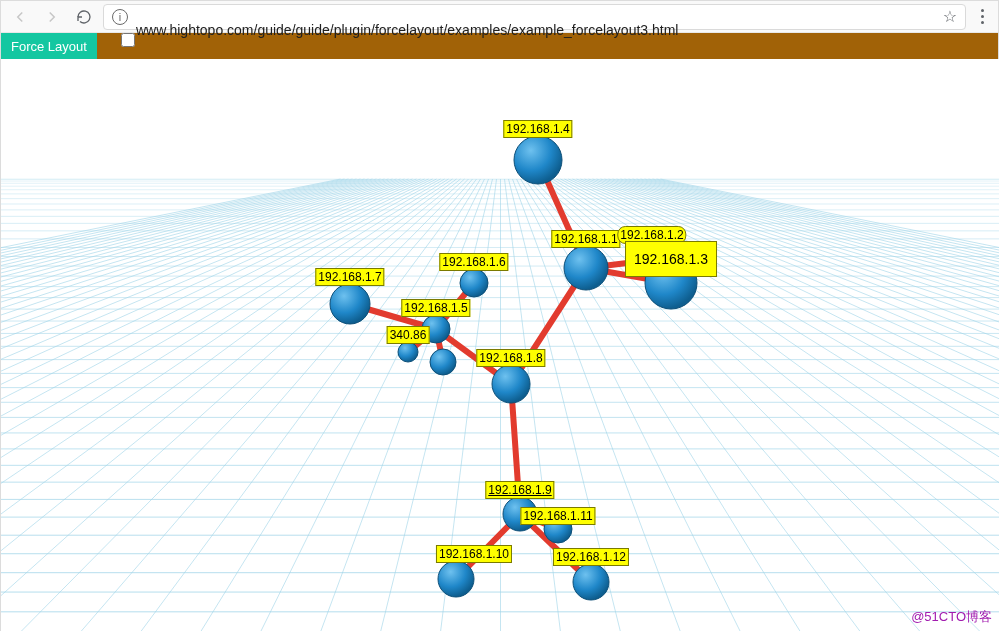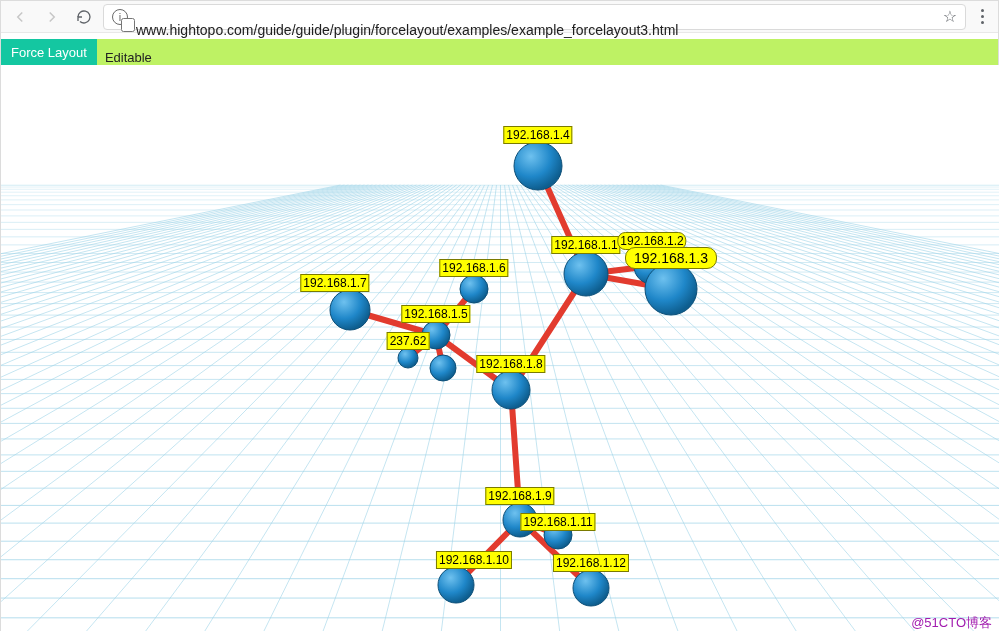--- a/index.html
+++ b/index.html
@@ -10,31 +10,31 @@
   .nav-btn { width: 26px; height: 26px; display: flex; align-items: center; justify-content: center; border-radius: 13px; color: #5f6368; }
   .nav-btn.disabled { color: #c7c7c7; }
   .url-bar { flex: 1; height: 26px; border: 1px solid #dadada; border-radius: 4px; background: #fff; display: flex; align-items: center; padding: 0 8px; gap: 8px; font-size: 14px; color: #202020; }
   .url-text { flex: 1; white-space: nowrap; overflow: hidden; margin-top: 26px; }
   .info-icon { width: 16px; height:16px; border:1px solid #6a6a6a; border-radius:50%; font-size:11px; display:flex; align-items:center; justify-content:center; color:#6a6a6a; }
   .star { color:#5f6368; font-size:16px; }
   .kebab { width:20px; display:flex; flex-direction:column; align-items:center; gap:3px; }
   .kebab span { width:3px; height:3px; background:#5f6368; border-radius:50%; }
 
   
-  .toolbar { height: 26px; display:flex; align-items:flex-end; background:#bef264;margin-top:6px; }
+  .toolbar { height: 26px; display:flex; align-items:flex-start; background:#a16207; }
   .badge-btn { background:#14c7a1; color:#fff; font-size:13px; height:100%; display:flex; align-items:center; padding:0 10px; font-weight:500; }
   .check-wrap { display:flex; align-items:center; gap:18px; margin-left:8px; font-size:13px; color:#222;flex-direction:column; }
   .check-wrap input { width:14px; height:14px; }
 
   
   .viewport { position:relative; width:999px; height:573px; background:#ffffff; overflow:hidden; }
   .watermark { position:absolute; right:8px; bottom:6px; color:#a21caf; font-size:13px; }
 
   .node-label { position:absolute; transform:translate(-50%,0); background:#ffff00; border:1px solid #7a7a00; font-size:12px; padding:1px 2px; white-space:nowrap; color:#000; }
-  .node-label.big { font-size:14px; padding:2px 8px;border-radius:10px; }
+  .node-label.big { font-size:14px; padding:9px 8px; }
 
   svg.scene { position:absolute; inset:0; width:100%; height:100%; }
 
   
   .outer { border:1px solid #dcdcdc; width:999px; height:631px; }
 </style>
 </head>
 <body>
 <div class="outer">
 
@@ -304,24 +304,24 @@
           <circle cx="590" cy="523" r="18" fill="url(#g_n12)" stroke="#0d4f78" stroke-width="1"></circle>
         </g>
   </svg>
   <div id="label-layer">
         <div class="node-label" style="left: 585px; top: 171px;">192.168.1.1</div>
         <div class="node-label" style="left: 651px; top: 167px; border-radius: 8px;">192.168.1.2</div>
         <div class="node-label big" style="left: 670px; top: 182px;">192.168.1.3</div>
         <div class="node-label" style="left: 537px; top: 61px;">192.168.1.4</div>
         <div class="node-label" style="left: 435px; top: 240px;">192.168.1.5</div>
         <div class="node-label" style="left: 473px; top: 194px;">192.168.1.6</div>
-        <div class="node-label" style="left: 334px; top: 209px;">192.168.1.7</div>
-        <div class="node-label" style="left: 407px; top: 267px;">237.62</div>
+        <div class="node-label" style="left: 349px; top: 209px;">192.168.1.7</div>
+        <div class="node-label" style="left: 407px; top: 267px;">340.86</div>
         <div class="node-label" style="left: 510px; top: 290px;">192.168.1.8</div>
-        <div class="node-label" style="left: 519px; top: 422px;">192.168.1.9</div>
+        <div class="node-label" style="left: 519px; top: 422px; text-decoration: underline;">192.168.1.9</div>
         <div class="node-label" style="left: 455px; top: 486px; margin-left: 18px;">192.168.1.10</div>
         <div class="node-label" style="left: 557px; top: 448px;">192.168.1.11</div>
         <div class="node-label" style="left: 590px; top: 489px;">192.168.1.12</div>
       </div>
   <div class="watermark">@51CTO博客</div>
 </div>
 
 </div>
 
 </body></html>

